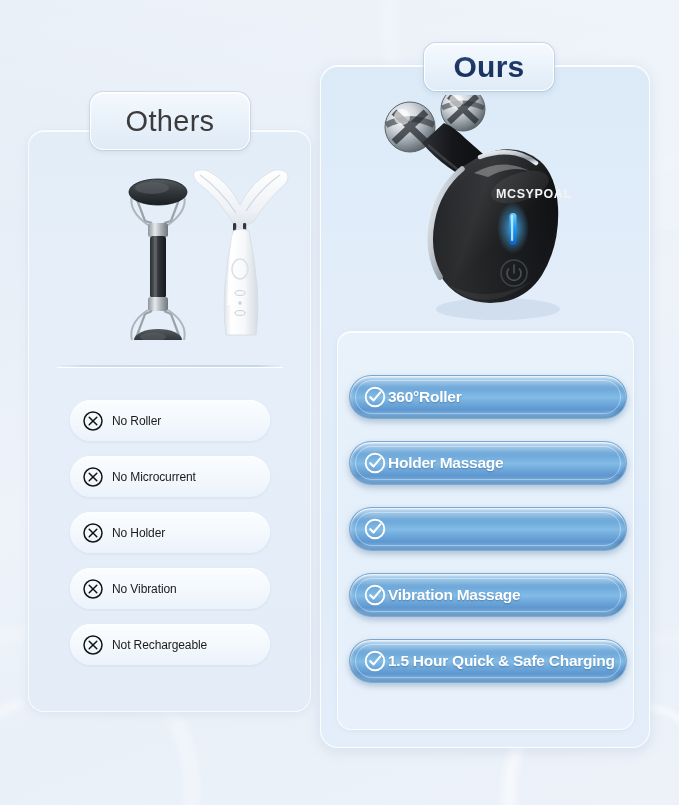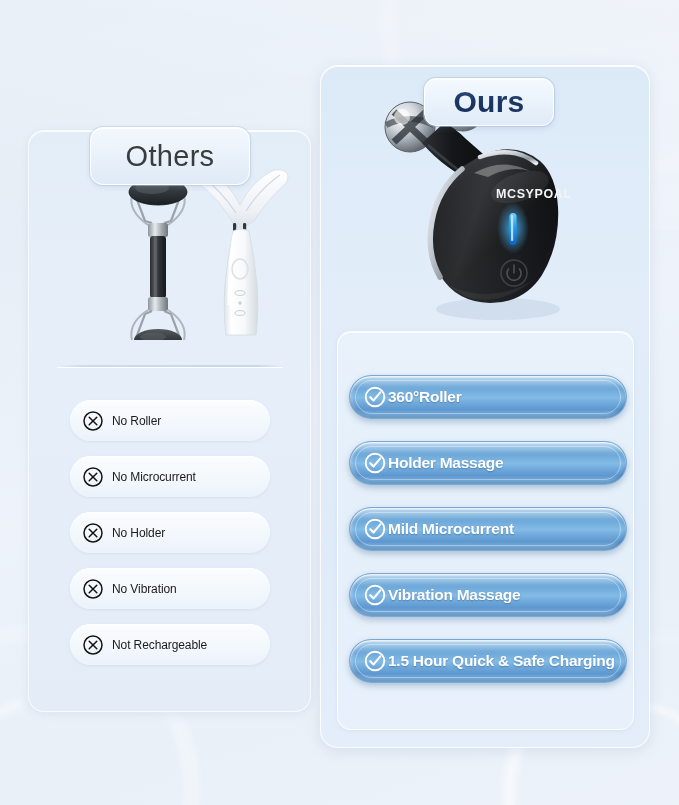--- a/index.html
+++ b/index.html
@@ -110,21 +110,20 @@
   }
 
   
   .chip {
     position: absolute;
     display: flex;
     align-items: center;
     justify-content: center;
     border-radius: 13px;
     z-index: 6;
-    margin-top: 35px;
   }
   #others-chip {
     left: 90px; top: 92px;
     width: 160px; height: 58px;
     background: linear-gradient(180deg, #f3f8fd 0%, #e8f1fa 55%, #dfeaf6 100%);
     border: 1px solid #ffffff;
     box-shadow: 0 2px 5px rgba(120,150,180,0.2),
                 inset 0 1px 1px rgba(255,255,255,0.95),
                 0 0 0 1px rgba(188,208,228,0.55);
   }
@@ -519,21 +518,20 @@
         <circle cx="12" cy="12" r="9.3" fill="none" stroke="#ffffff" stroke-width="1.9"></circle>
         <path d="M7.3 12.2 L10.6 15.4 L17.3 7.4" fill="none" stroke="#ffffff" stroke-width="2.1" stroke-linecap="round" stroke-linejoin="round"></path>
       </svg>
       <span class="pos-label">Holder Massage</span>
     </div>
     <div class="pos-item">
       <svg class="check-icon" width="24" height="24" viewBox="0 0 24 24">
         <circle cx="12" cy="12" r="9.3" fill="none" stroke="#ffffff" stroke-width="1.9"></circle>
         <path d="M7.3 12.2 L10.6 15.4 L17.3 7.4" fill="none" stroke="#ffffff" stroke-width="2.1" stroke-linecap="round" stroke-linejoin="round"></path>
       </svg>
-      <span class="pos-label">Mild Microcurrent</span>
     </div>
     <div class="pos-item">
       <svg class="check-icon" width="24" height="24" viewBox="0 0 24 24">
         <circle cx="12" cy="12" r="9.3" fill="none" stroke="#ffffff" stroke-width="1.9"></circle>
         <path d="M7.3 12.2 L10.6 15.4 L17.3 7.4" fill="none" stroke="#ffffff" stroke-width="2.1" stroke-linecap="round" stroke-linejoin="round"></path>
       </svg>
       <span class="pos-label">Vibration Massage</span>
     </div>
     <div class="pos-item">
       <svg class="check-icon" width="24" height="24" viewBox="0 0 24 24">

